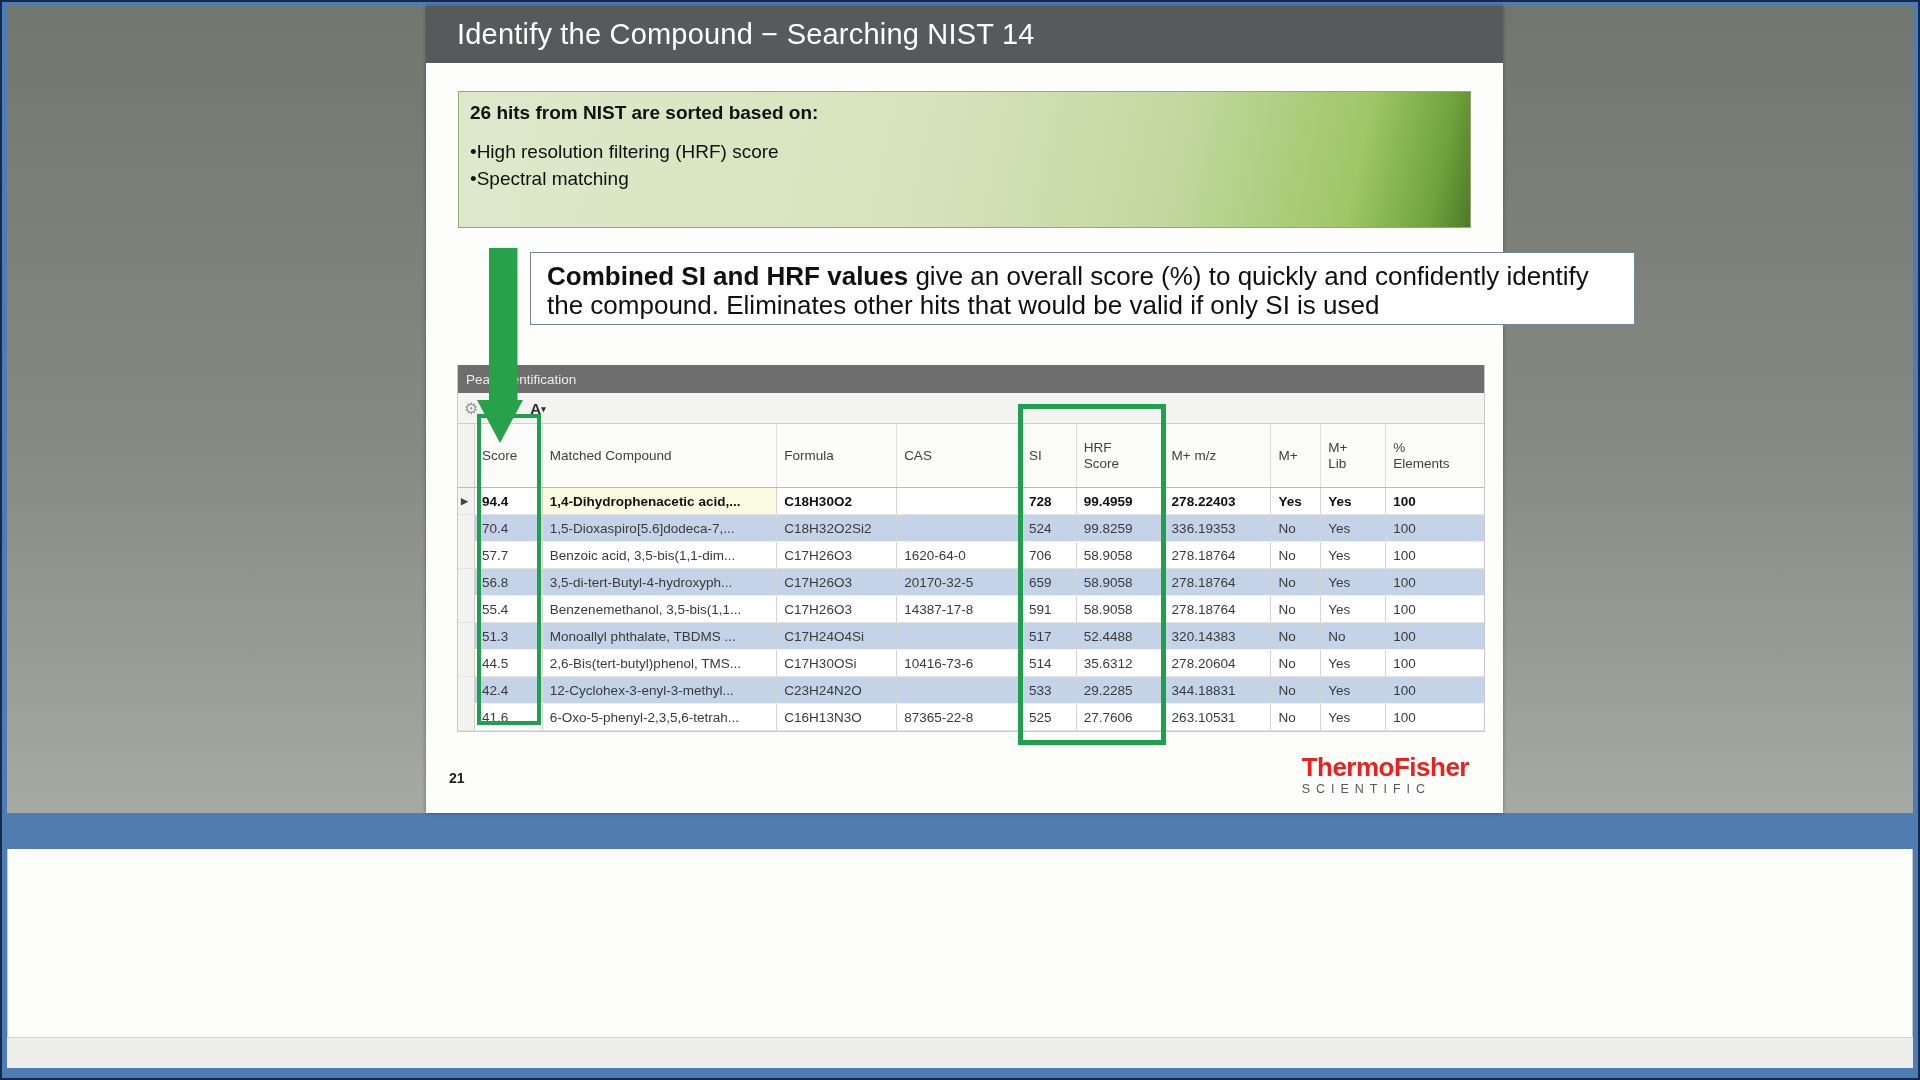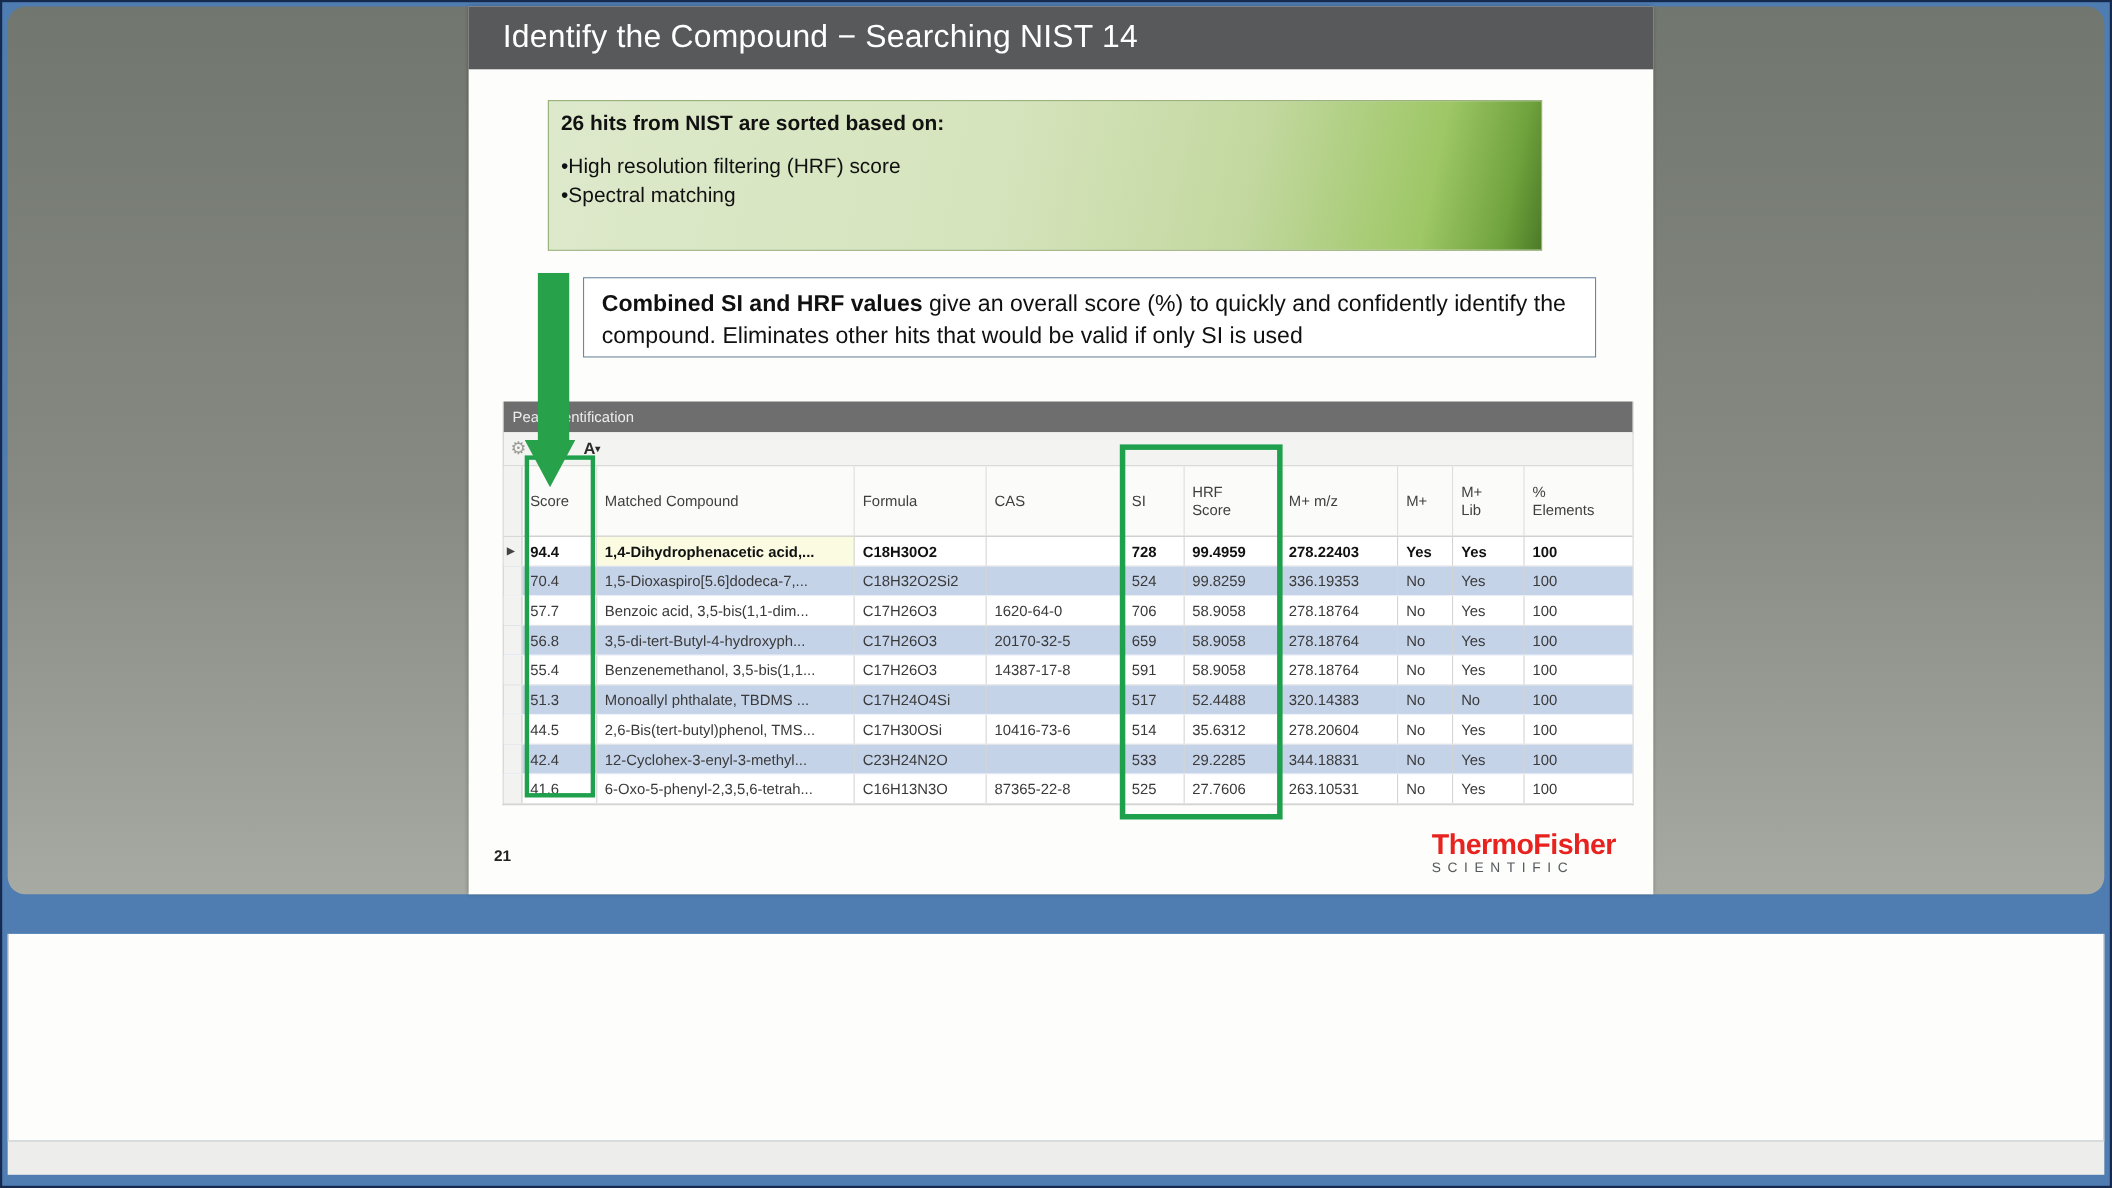--- a/index.html
+++ b/index.html
@@ -4,40 +4,40 @@
 <style>
   * { margin:0; padding:0; box-sizing:border-box; }
   html,body { width:1920px; height:1080px; overflow:hidden; font-family:"Liberation Sans", sans-serif; }
   body { background:#16294f; }
 
   .viewport { position:absolute; inset:0; border:2px solid #16294f; background:#4f7db2; }
   .app { position:absolute; left:5px; top:4px; width:1906px; height:1062px; }
 
   
   .stage { position:absolute; left:0; top:0; width:100%; height:807px;
-           background:linear-gradient(180deg,#71766e 0%,#868a82 55%,#a7aaa2 100%);border-radius:16px; }
+           background:linear-gradient(180deg,#71766e 0%,#868a82 55%,#a7aaa2 100%); }
 
   .slide { position:absolute; left:419px; top:0; width:1077px; height:807px; background:#fdfdfb;
            box-shadow:0 0 4px rgba(0,0,0,.35); }
 
   .slide-titlebar { position:absolute; left:0; top:0; width:100%; height:57px; background:#58595a;
                     display:flex; align-items:center; }
   .slide-title { color:#fff; font-size:29px; padding-left:31px; letter-spacing:.2px; }
 
-  .info-box { position:absolute; left:32px; top:85px; width:904px; height:137px;
+  .info-box { position:absolute; left:32px; top:85px; width:1013px; height:137px;
               border:1px solid #91ab72;
               background:linear-gradient(102deg,#dde9cb 0%,#d6e4bd 45%,#c3d8a0 70%,#9ec766 88%,#6fa23c 96%,#4c7b28 100%);
-              padding:10px 14px 0 11px;margin-left:40px; }
+              padding:10px 14px 0 11px; }
   .info-heading { font-size:19px; font-weight:bold; color:#111; margin-bottom:14px; }
   .info-bullet { font-size:19px; color:#111; line-height:27px; }
   .info-note { font-size:19px; color:#111; padding-left:110px; margin-top:1px; }
 
-  .callout { position:absolute; left:104px; top:246px; width:921px; height:73px;
+  .callout { position:absolute; left:104px; top:246px; width:1105px; height:73px;
              border:1px solid #6d87a0; background:#fff; padding:9px 14px 0 16px;
-             font-size:21px; line-height:29px; color:#101010; }
+             font-size:26px; line-height:29px; color:#101010; }
   .callout b { font-weight:bold; }
 
   .big-arrow { position:absolute; left:51px; top:242px; width:46px; height:195px; background:#27a24b;
                clip-path:polygon(26% 0, 88% 0, 88% 78%, 100% 78%, 50% 100%, 0 78%, 26% 78%);
                z-index:30; }
 
   
   .panel { position:absolute; left:31px; top:359px; width:1028px; background:#fff;
            border:1px solid #c9c9c9; border-top:none; }
   .panel-titlebar { height:28px; background:#6e6e6e; display:flex; align-items:center; }

